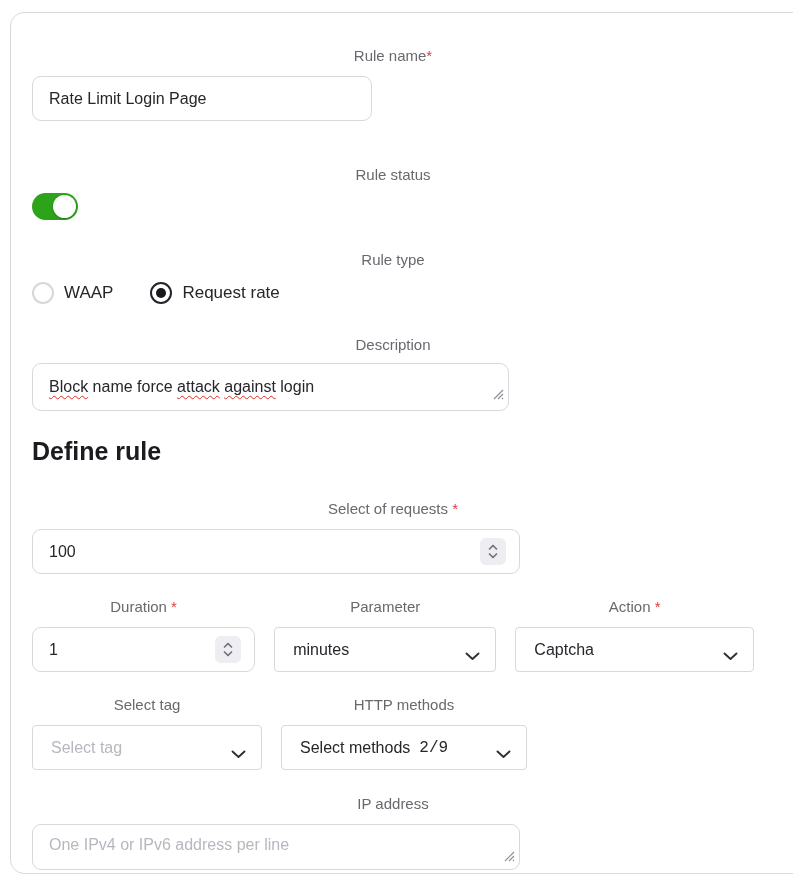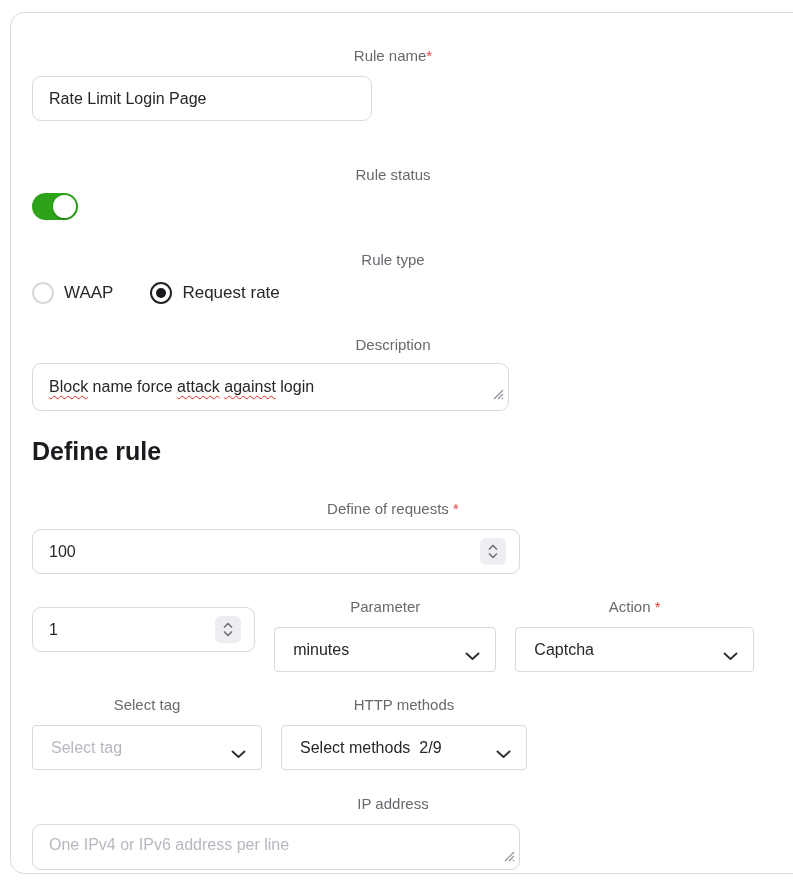--- a/index.html
+++ b/index.html
@@ -73,21 +73,21 @@
   .w1 { width:230px; } .w2 { width:229px; } .w3 { width:246px; }
 
   
   .select {
     position:relative; height:45px; border:1px solid #d8d8dd; border-radius:4px;
     background:#fff; display:flex; align-items:center; padding:0 40px 0 18px;
     font-size:16px; color:#26262b; cursor:pointer;
   }
   .select .chev { position:absolute; right:15px; top:19px; }
   .select .ph { color:#b7b7bf; }
-  .select .count { margin-left:9px; }
+  .select .count { margin-left:9px;font-family:Liberation Mono, monospace; }
 </style>
 </head>
 <body>
 
 <div class="card">
   <div class="content">
 
     <label class="field-label"><span>Rule name</span><span class="req">*</span></label>
     <input class="text-input mt10" style="width: 340px;" type="text" value="Rate Limit Login Page">
 
@@ -115,33 +115,34 @@
       <div><span class="misspelled">Block</span> <span>name</span> <span>force</span> <span class="misspelled">attack</span> <span class="misspelled">against</span> <span>login</span></div>
       <span class="resizer">
         <svg width="11" height="11" viewBox="0 0 11 11" fill="none">
           <path d="M10 1 L1 10 M10 5 L5 10 M10 9 L9 10" stroke="#8f8f97" stroke-width="1.2"></path>
         </svg>
       </span>
     </div>
 
     <h2 class="define">Define rule</h2>
 
-    <label class="field-label" style="margin-top:34px"><span>Define of requests</span><span class="req"> *</span></label>
+    <label class="field-label" style="margin-top:34px"><span>Select of requests</span><span class="req"> *</span></label>
     <div class="num-wrap mt10" style="width:488px">
       <input class="text-input" type="text" value="100" style="">
       <span class="stepper">
         <svg width="14" height="19" viewBox="0 0 14 19" fill="none">
           <path d="M3.5 7 L7 3.5 L10.5 7" stroke="#74747f" stroke-width="1.7" stroke-linecap="round" stroke-linejoin="round"></path>
           <path d="M3.5 12 L7 15.5 L10.5 12" stroke="#74747f" stroke-width="1.7" stroke-linecap="round" stroke-linejoin="round"></path>
         </svg>
       </span>
     </div>
 
     <div class="row">
       <div class="col w1">
+        <label class="field-label"><span>Duration</span><span class="req"> *</span></label>
         <div class="num-wrap mt10">
           <input class="text-input" type="text" value="1" style="">
           <span class="stepper">
             <svg width="14" height="19" viewBox="0 0 14 19" fill="none">
               <path d="M3.5 7 L7 3.5 L10.5 7" stroke="#74747f" stroke-width="1.7" stroke-linecap="round" stroke-linejoin="round"></path>
               <path d="M3.5 12 L7 15.5 L10.5 12" stroke="#74747f" stroke-width="1.7" stroke-linecap="round" stroke-linejoin="round"></path>
             </svg>
           </span>
         </div>
       </div>

